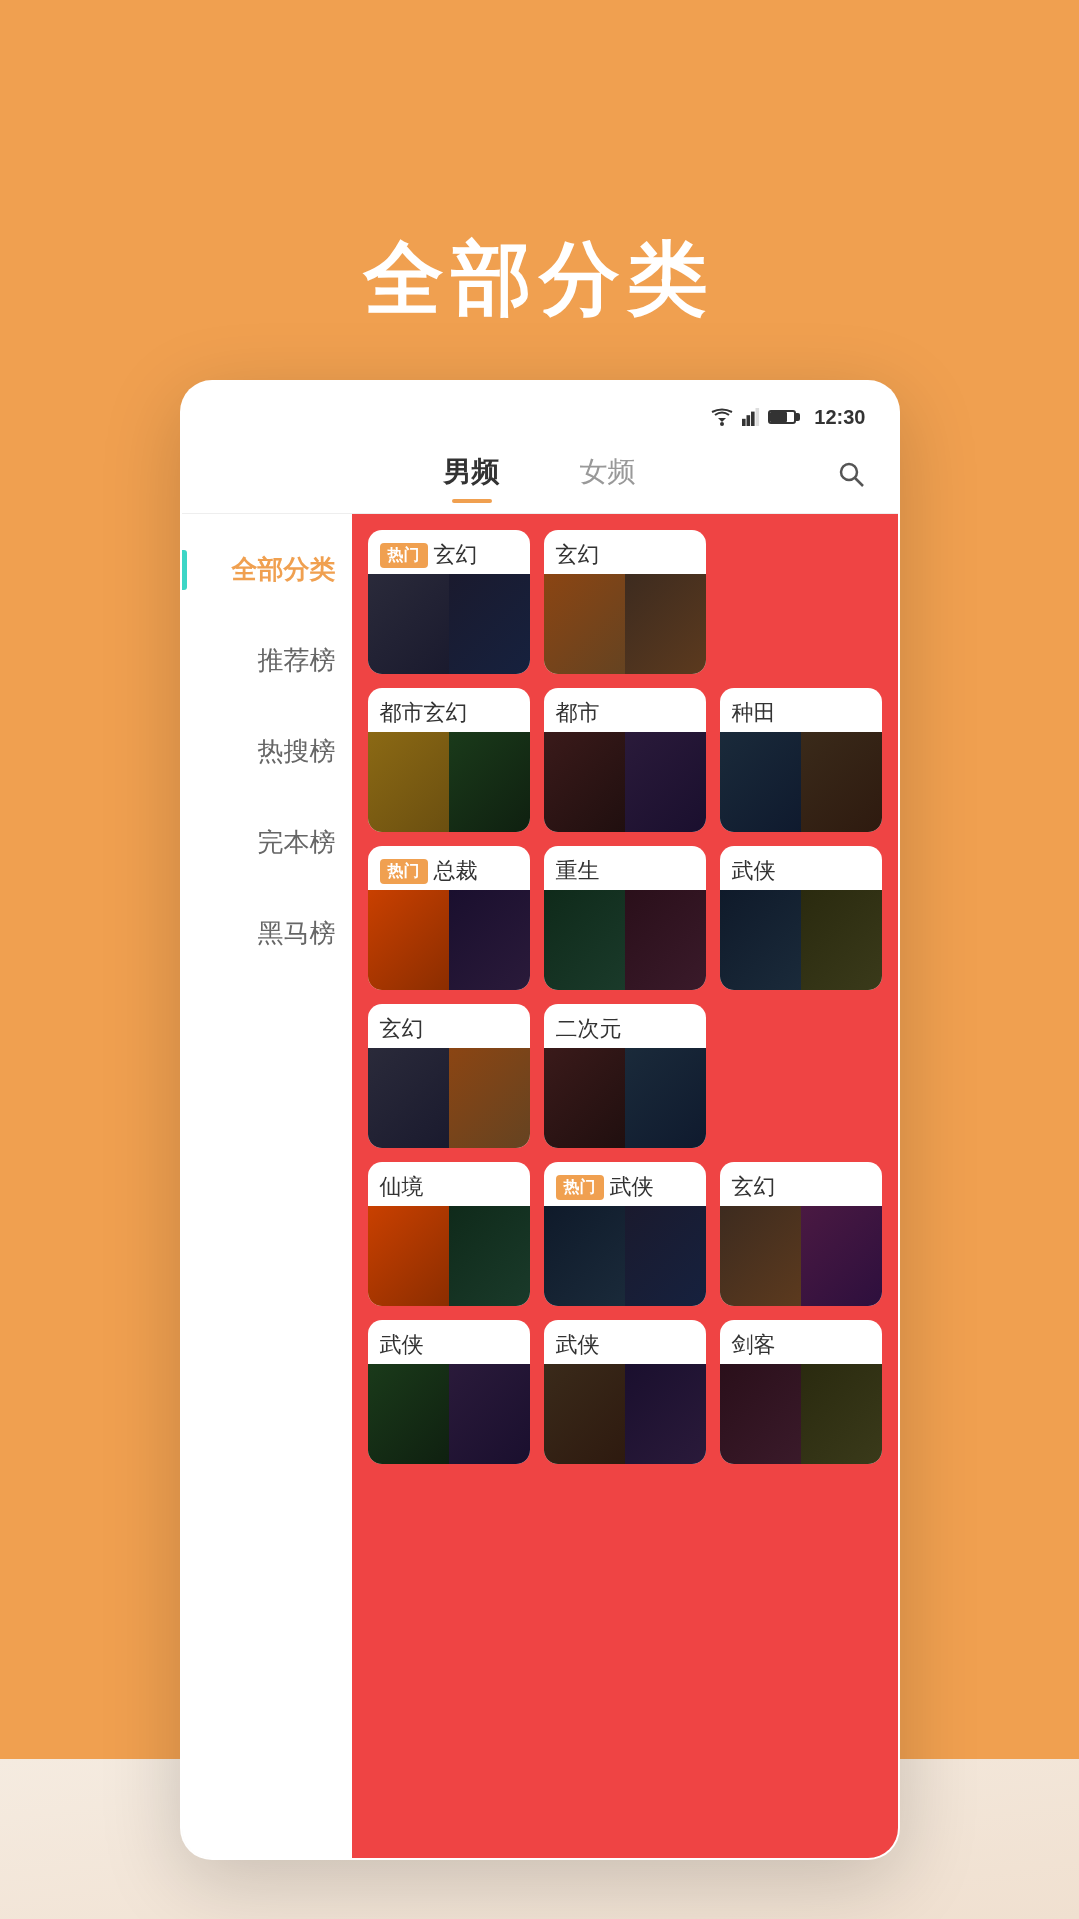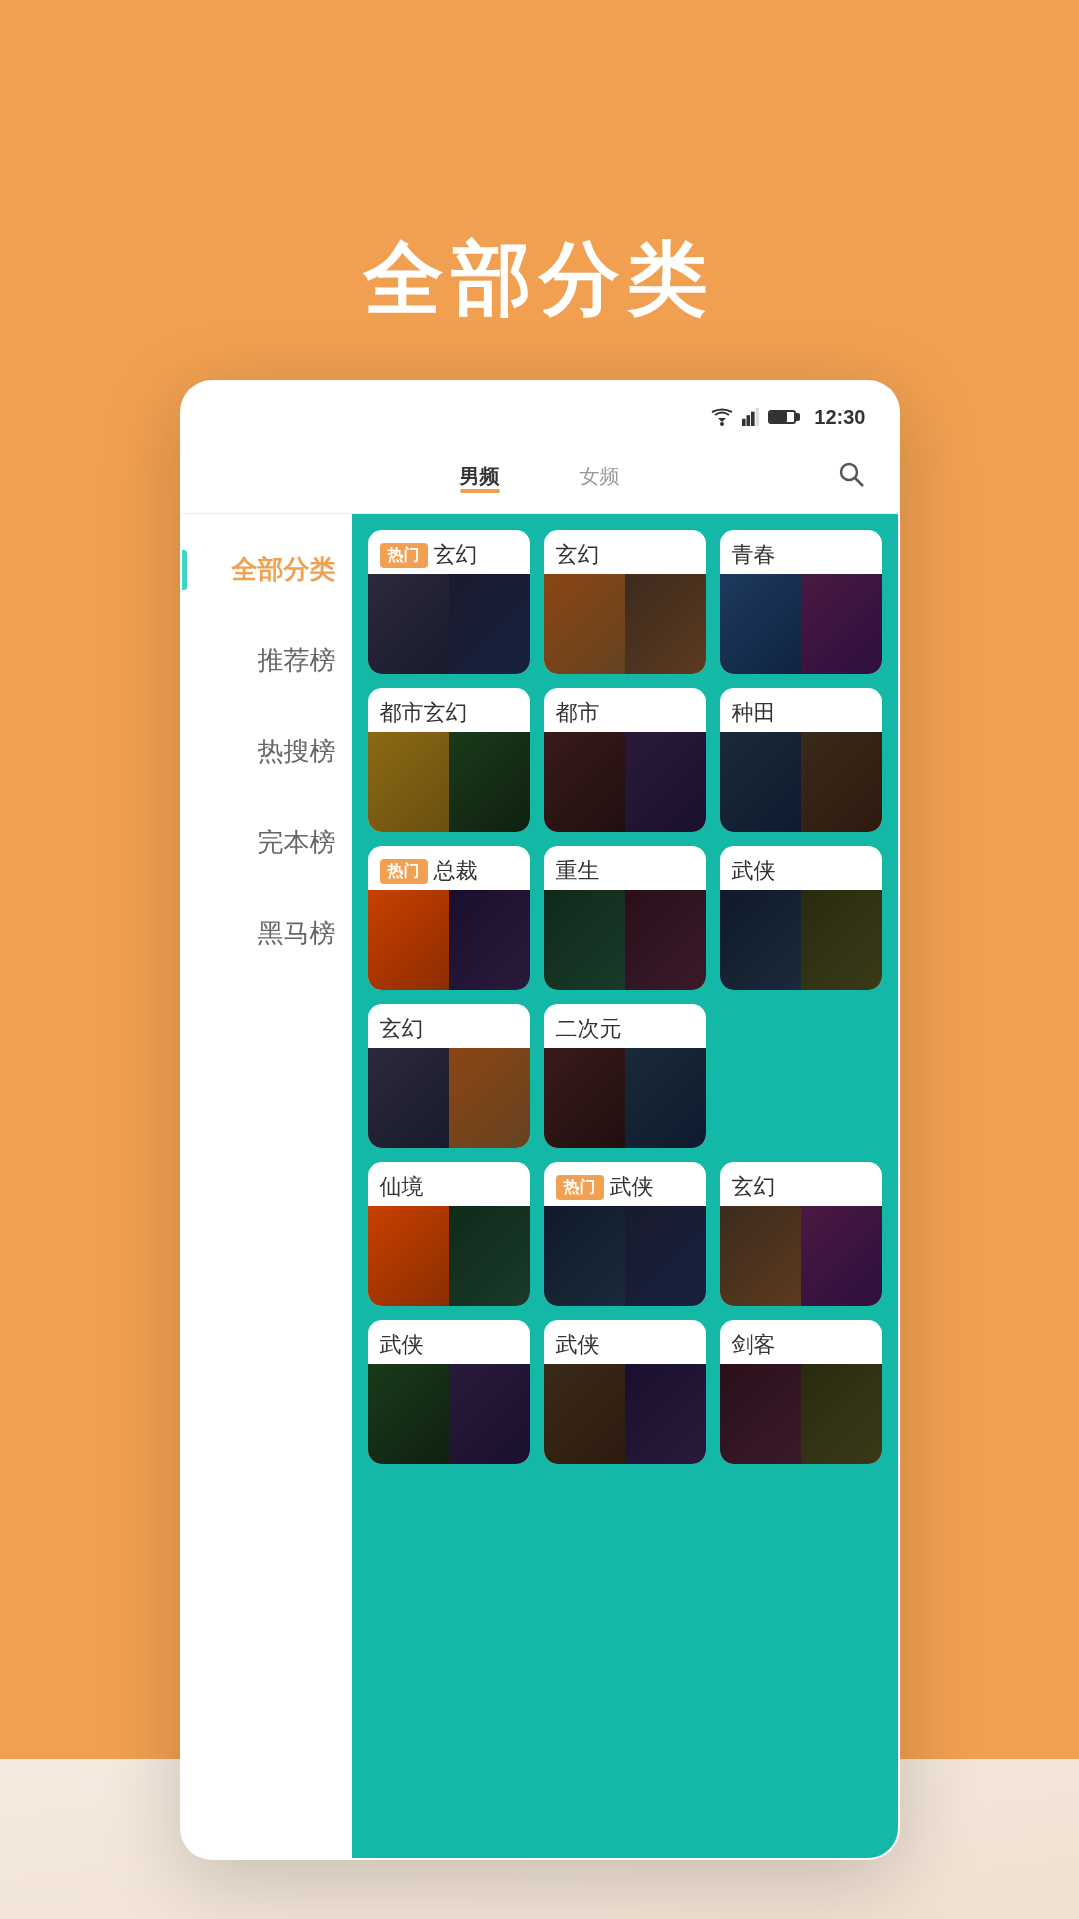--- a/index.html
+++ b/index.html
@@ -118,25 +118,25 @@
       background: #fff;
       display: flex;
       align-items: center;
       justify-content: center;
       gap: 80px;
       border-bottom: 1px solid #eee;
       position: relative;
     }
 
     .tab-item {
-      font-size: 20px;
+      font-size: 28px;
       color: #999;
       cursor: pointer;
       position: relative;
-      padding-bottom: 3px;
+      padding-bottom: 12px;
     }
 
     .tab-item.active {
       color: #333;
       font-weight: 700;
     }
 
     .tab-item.active::after {
       content: '';
       position: absolute;
@@ -200,21 +200,21 @@
       height: 40px;
       background: #3DD6C6;
       border-radius: 0 3px 3px 0;
     }
 
     
     .grid-area {
       flex: 1;
       overflow-y: auto;
       padding: 16px;
-      background: #14b8a6;
+      background: #ef4444;
     }
 
     .grid-row {
       display: grid;
       grid-template-columns: repeat(3, 1fr);
       gap: 14px;
       margin-bottom: 14px;
     }
 
     .category-card {
@@ -372,29 +372,20 @@
         </div>
         <div class="category-card">
           <div class="card-label">
             <span>玄幻</span>
           </div>
           <div class="card-image">
             <div class="book-cover cover-3"></div>
             <div class="book-cover cover-4"></div>
           </div>
         </div>
-        <div class="category-card">
-          <div class="card-label">
-            <span>青春</span>
-          </div>
-          <div class="card-image">
-            <div class="book-cover cover-5"></div>
-            <div class="book-cover cover-6"></div>
-          </div>
-        </div>
       </div>
 
       <div class="grid-row">
         <div class="category-card">
           <div class="card-label">
             <span>都市玄幻</span>
           </div>
           <div class="card-image">
             <div class="book-cover cover-7"></div>
             <div class="book-cover cover-8"></div>

